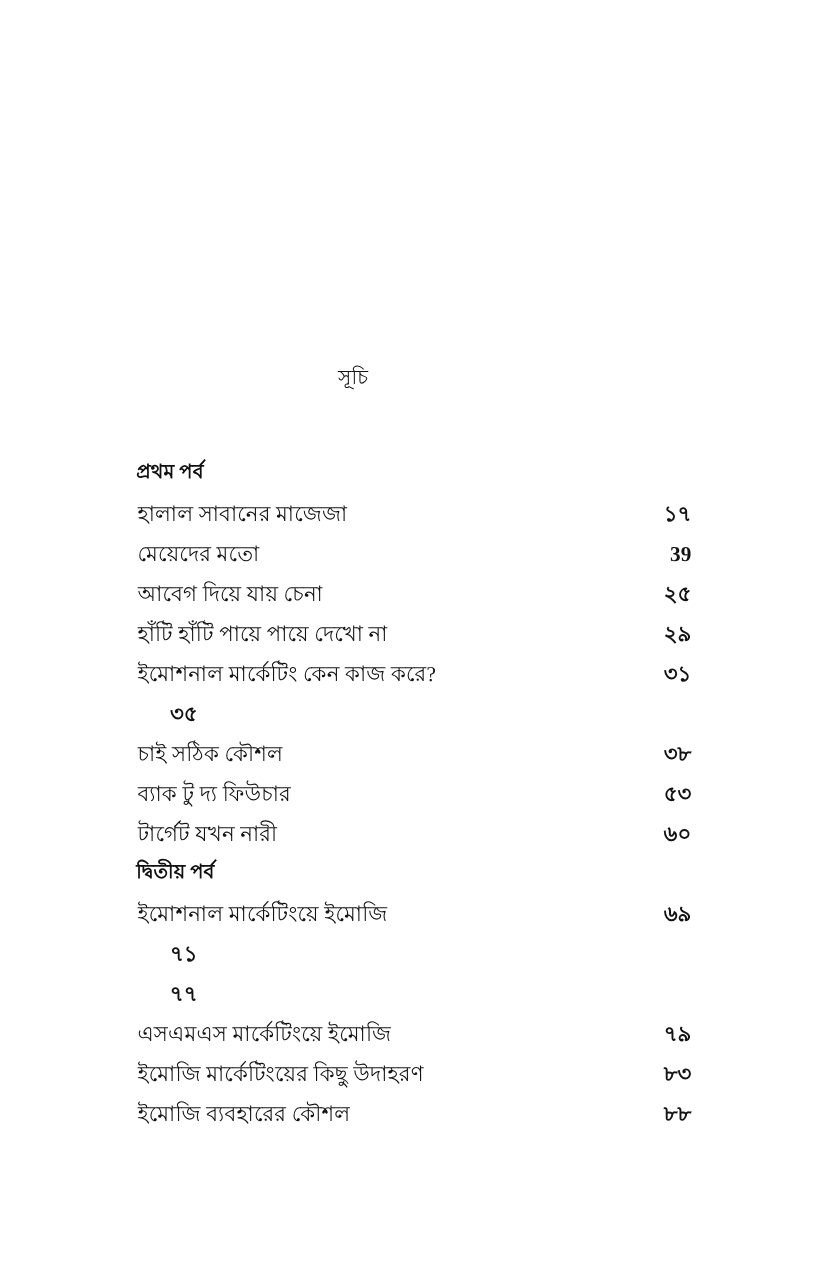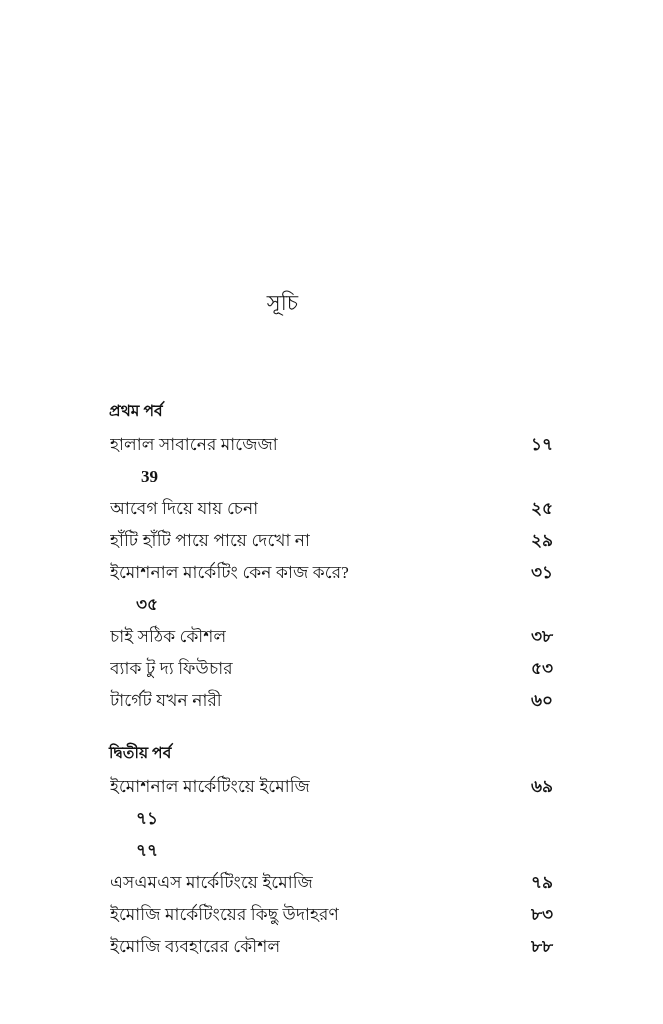--- a/index.html
+++ b/index.html
@@ -20,38 +20,36 @@
     width: 663px;
     height: 1024px;
     box-sizing: border-box;
   }
   .toc-title {
     position: absolute;
     top: 288px;
     left: 0;
     width: 565px;
     text-align: center;
-    font-size: 21px;
+    font-size: 16px;
     line-height: 30px;
     font-weight: 400;
     color: #141414;
     letter-spacing: 0.2px;
   }
   .toc-body {
     position: absolute;
     top: 364px;
     left: 110px;
     width: 443px;
   }
   .section {
     display: block;
-    margin-top: 33px;
   }
   .section + .section {
-    margin-top: 22px;
   }
   .section-header {
     font-size: 15.5px;
     line-height: 27px;
     font-weight: 700;
     color: #101010;
     letter-spacing: 0.1px;
     margin-bottom: 5px;
     margin-left: -1px;
   }
@@ -88,20 +86,21 @@
   <div class="toc-title">সূচি</div>
 
   <div class="toc-body">
       <div class="section">
         <div class="section-header">প্রথম পর্ব</div>
         <div class="entry">
           <span class="entry-title">হালাল সাবানের মাজেজা</span>
           <span class="entry-page">১৭</span>
         </div>
         <div class="entry">
+          <span class="entry-title">মেয়েদের মতো</span>
           <span class="entry-page">39</span>
         </div>
         <div class="entry">
           <span class="entry-title">আবেগ দিয়ে যায় চেনা</span>
           <span class="entry-page">২৫</span>
         </div>
         <div class="entry">
           <span class="entry-title">হাঁটি হাঁটি পায়ে পায়ে দেখো না</span>
           <span class="entry-page">২৯</span>
         </div>

